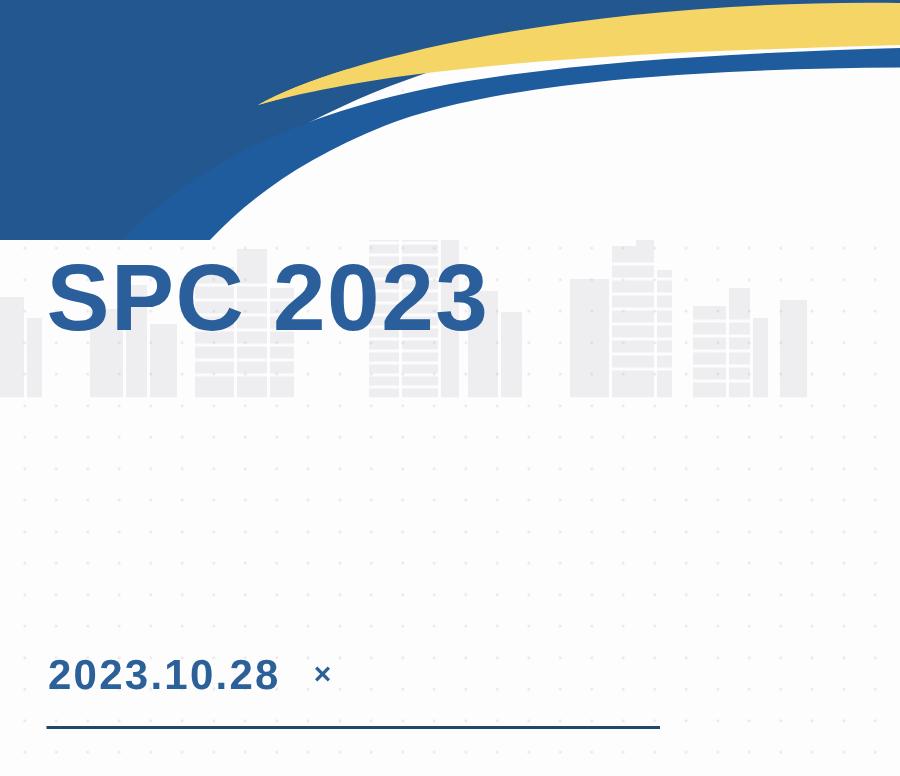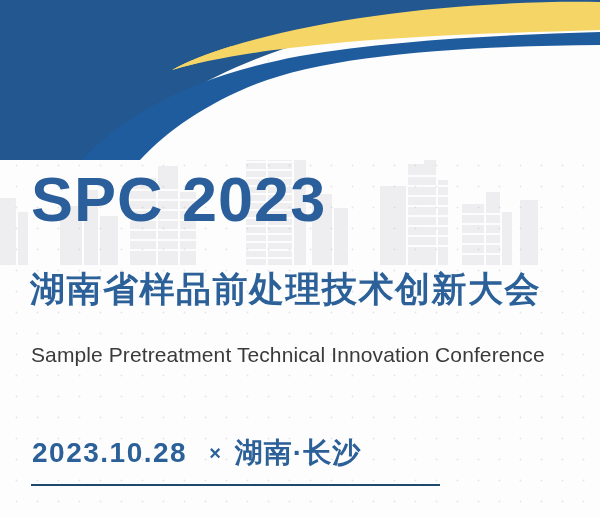--- a/index.html
+++ b/index.html
@@ -204,24 +204,21 @@
              C120,124 98,142 82,160
              L140,160
              C168,130 206,104 256,84
              C330,55 460,46 600,45 Z"></path>
 
     <path fill="#F5D565" d="M232,46 C206,54 186,62 172,70 C186,66 204,61 224,56 Z"></path>
   </svg>
 
   <div class="content">
     <div class="title-main">SPC 2023</div>
-    <div class="title-cn">湖南省样品前处理技术创新大会</div>
-    <div class="title-en">Sample Pretreatment Technical Innovation Conference</div>
 
     <div class="meta-row">
       <span class="meta-date">2023.10.28</span>
       <span class="meta-sep">×</span>
-      <span class="meta-place">湖南·长沙</span>
     </div>
   </div>
 
   <div class="rule"></div>
 </div>
 
 </body></html>

